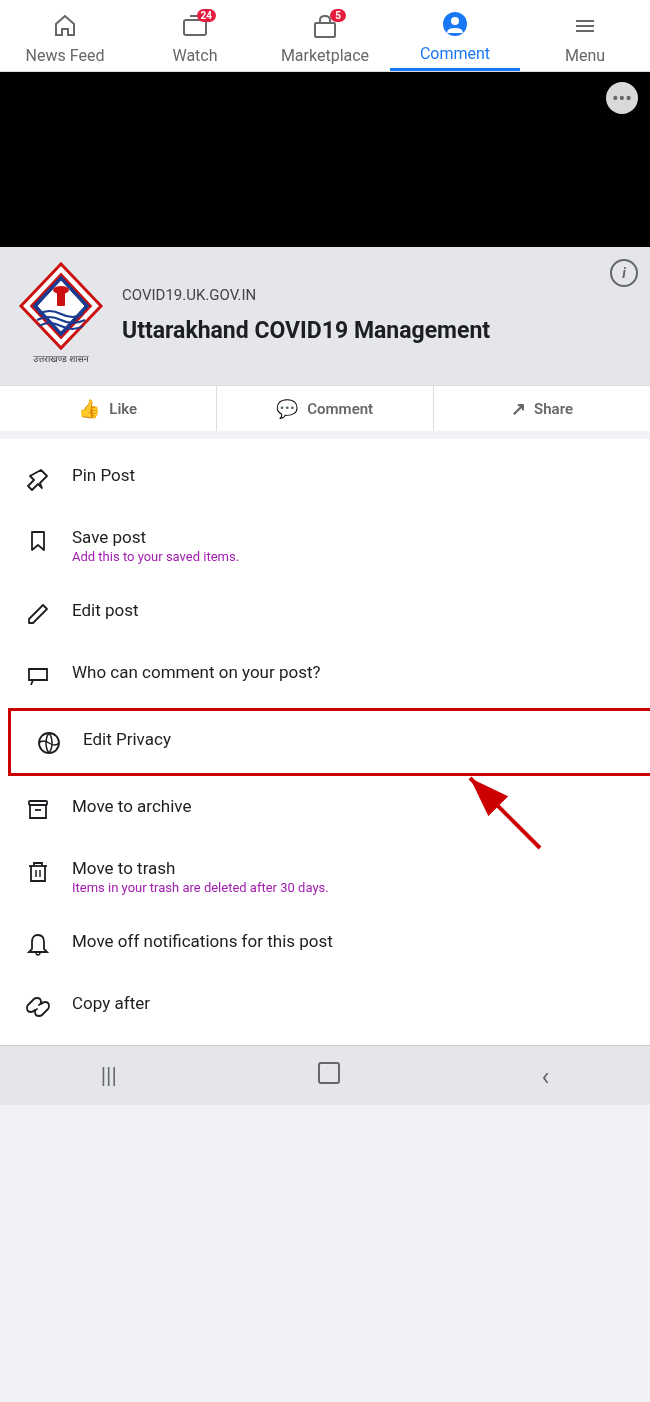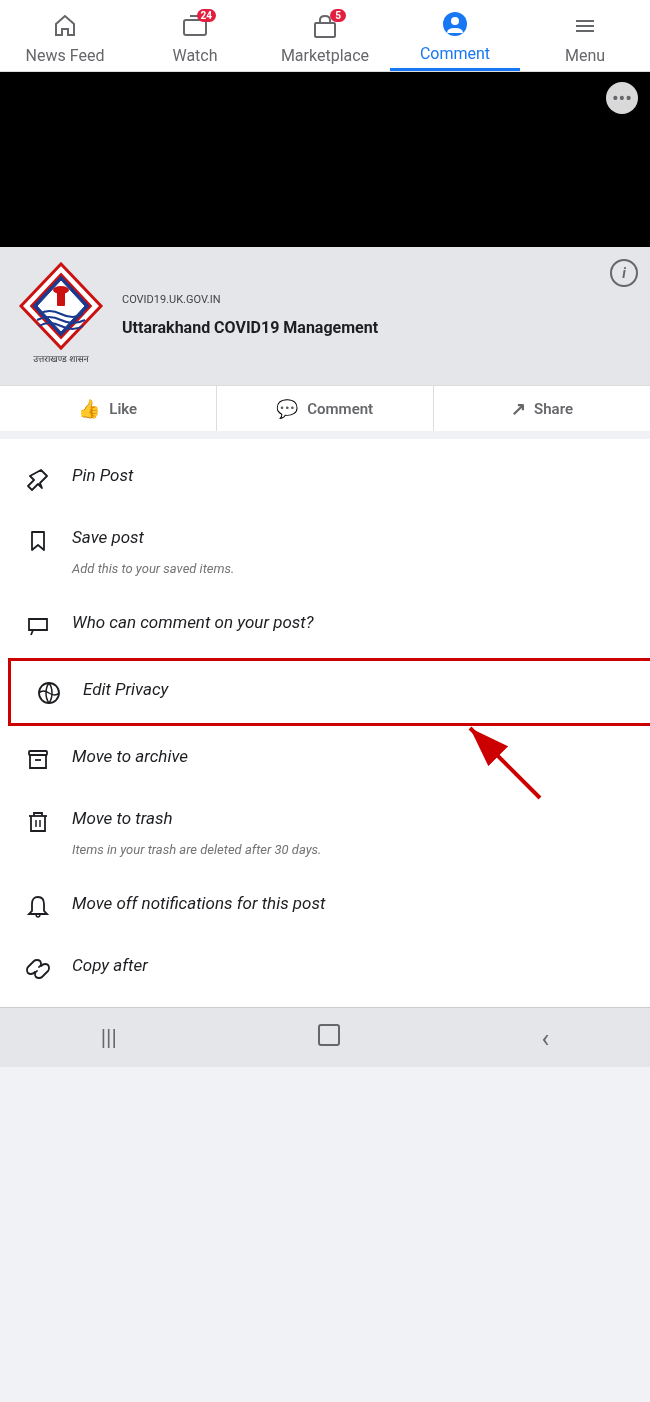--- a/index.html
+++ b/index.html
@@ -114,26 +114,26 @@
     }
     
     .logo-svg {
       width: 88px;
       height: 108px;
     }
     .post-text {
       flex: 1;
     }
     .post-source {
-      font-size: 11px;
+      font-size: 15px;
       color: #444;
       margin-bottom: 12px;
     }
     .post-title {
-      font-size: 16px;
+      font-size: 23px;
       font-weight: bold;
       color: #1c1e21;
       line-height: 1.3;
     }
     .info-btn {
       position: absolute;
       top: 12px;
       right: 12px;
       width: 28px;
       height: 28px;
@@ -192,31 +192,30 @@
       flex-shrink: 0;
       width: 28px;
       display: flex;
       align-items: center;
       justify-content: center;
       margin-top: 2px;
     }
     .menu-content {
       display: flex;
       flex-direction: column;
-      font-style: italic;
     }
     .menu-title {
       font-size: 17px;
       color: #1c1e21;
       font-weight: 400;
     }
     .menu-subtitle {
       font-size: 13px;
-      color: #737373;
-      margin-top: 14px;
+      color: #a21caf;
+      margin-top: 2px;
     }
 
     
     .menu-item-highlighted {
       border: 3px solid #cc0000;
       margin: 2px 8px;
       position: relative;
     }
 
     
@@ -338,20 +337,30 @@
     </div>
     <div class="menu-item">
       <div class="menu-icon">
         <svg width="24" height="24" viewBox="0 0 24 24" fill="none" xmlns="http://www.w3.org/2000/svg">
           <path d="M6 3 L18 3 L18 21 L12 16 L6 21 Z" stroke="#1c1e21" stroke-width="1.8" fill="none" stroke-linejoin="round"></path>
         </svg>
       </div>
       <div class="menu-content">
         <span class="menu-title">Save post</span>
         <span class="menu-subtitle">Add this to your saved items.</span>
+      </div>
+    </div>
+    <div class="menu-item">
+      <div class="menu-icon">
+        <svg width="24" height="24" viewBox="0 0 24 24" fill="none" xmlns="http://www.w3.org/2000/svg">
+          <path d="M3 17 L17 3 L21 7 L7 21 L3 21 Z" stroke="#1c1e21" stroke-width="1.8" fill="none" stroke-linejoin="round"></path>
+        </svg>
+      </div>
+      <div class="menu-content">
+        <span class="menu-title">Edit post</span>
       </div>
     </div>
     <div class="menu-item">
       <div class="menu-icon">
         <svg width="24" height="24" viewBox="0 0 24 24" fill="none" xmlns="http://www.w3.org/2000/svg">
           <path d="M3 5 L21 5 L21 16 L3 16 Z" stroke="#1c1e21" stroke-width="1.8" fill="none" rx="2" ry="2"></path>
           <path d="M7 16 L5 21" stroke="#1c1e21" stroke-width="1.8"></path>
         </svg>
       </div>
       <div class="menu-content">

